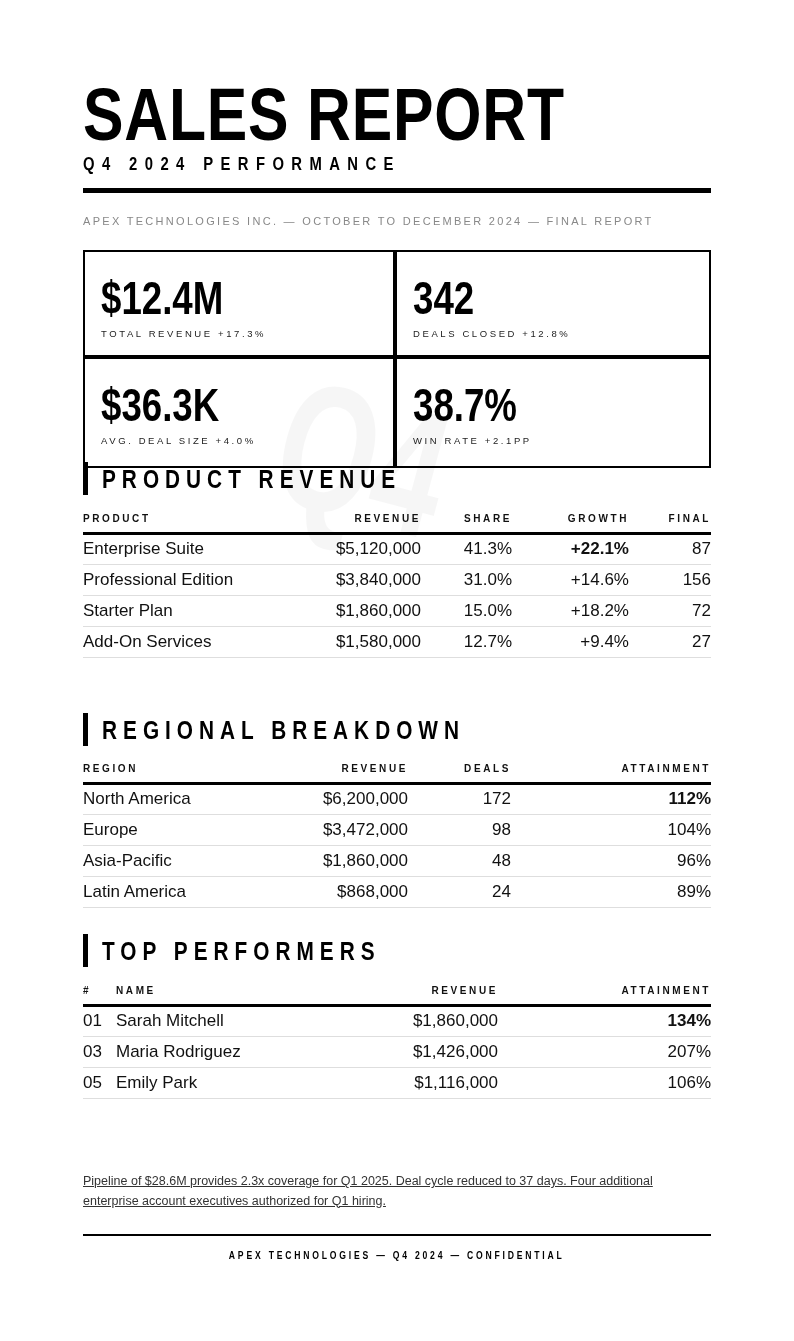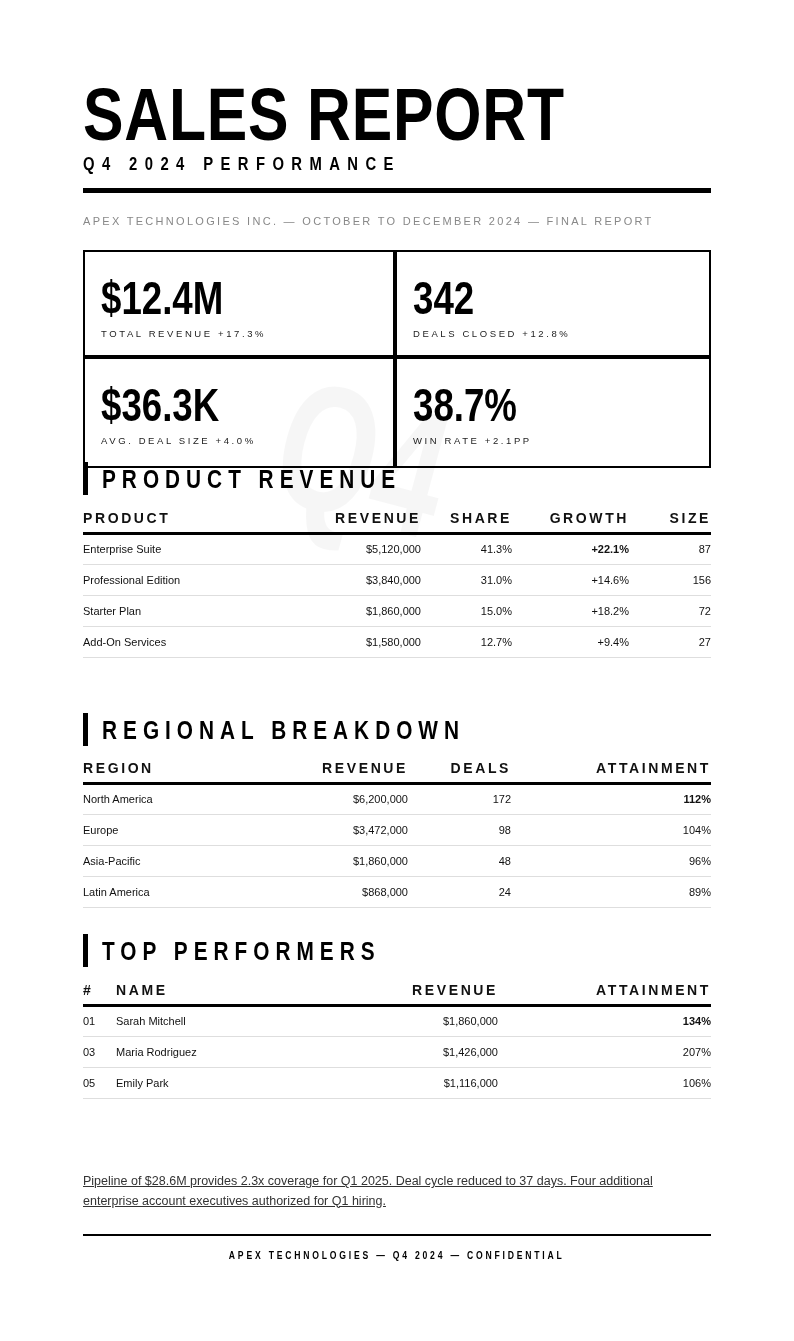--- a/index.html
+++ b/index.html
@@ -55,26 +55,26 @@
   .sec-head { position: relative; height: 36px; }
   .sec-bar { position: absolute; left: 0; top: 0; width: 5px; height: 33px; background: #000; }
   .sec-title {
     position: absolute; left: 19px; top: 2px;
     font-weight: 700; font-size: 26px; line-height: 30px; letter-spacing: 7.5px;
     transform: scaleX(0.8); transform-origin: left top; white-space: nowrap; color: #000;
   }
 
   table { width: 628px; border-collapse: collapse; }
   th {
-    font-size: 14px; font-weight: 700; letter-spacing: 2.6px; color: #111;
+    font-size: 10px; font-weight: 700; letter-spacing: 2.6px; color: #111;
     height: 28px; vertical-align: middle; border-bottom: 3px solid #000; padding: 0;
     white-space: nowrap;
   }
   td {
-    font-size: 11px; color: #111; height: 31px; vertical-align: middle;
+    font-size: 17px; color: #111; height: 31px; vertical-align: middle;
     border-bottom: 1px solid #dedede; padding: 0; white-space: nowrap;
   }
   .l { text-align: left; }
   .r { text-align: right; }
   th.r { padding-right: 0; letter-spacing: 2.6px; }
   .bold { font-weight: 700; }
 
   .note {
     position: absolute; top: 1172px; left: 0; width: 628px;
     font-size: 12.5px; line-height: 19.5px; color: #333; text-decoration: underline;
@@ -130,21 +130,21 @@
           <col style="width:91px">
           <col style="width:117px">
           <col style="width:82px">
         </colgroup>
       <thead>
         <tr>
           <th class="l">PRODUCT</th>
           <th class="r">REVENUE</th>
           <th class="r">SHARE</th>
           <th class="r">GROWTH</th>
-          <th class="r">SIZE</th>
+          <th class="r">FINAL</th>
         </tr>
       </thead>
       <tbody>
         <tr>
           <td class="l">Enterprise Suite</td>
           <td class="r">$5,120,000</td>
           <td class="r">41.3%</td>
           <td class="r bold">+22.1%</td>
           <td class="r">87</td>
         </tr>

